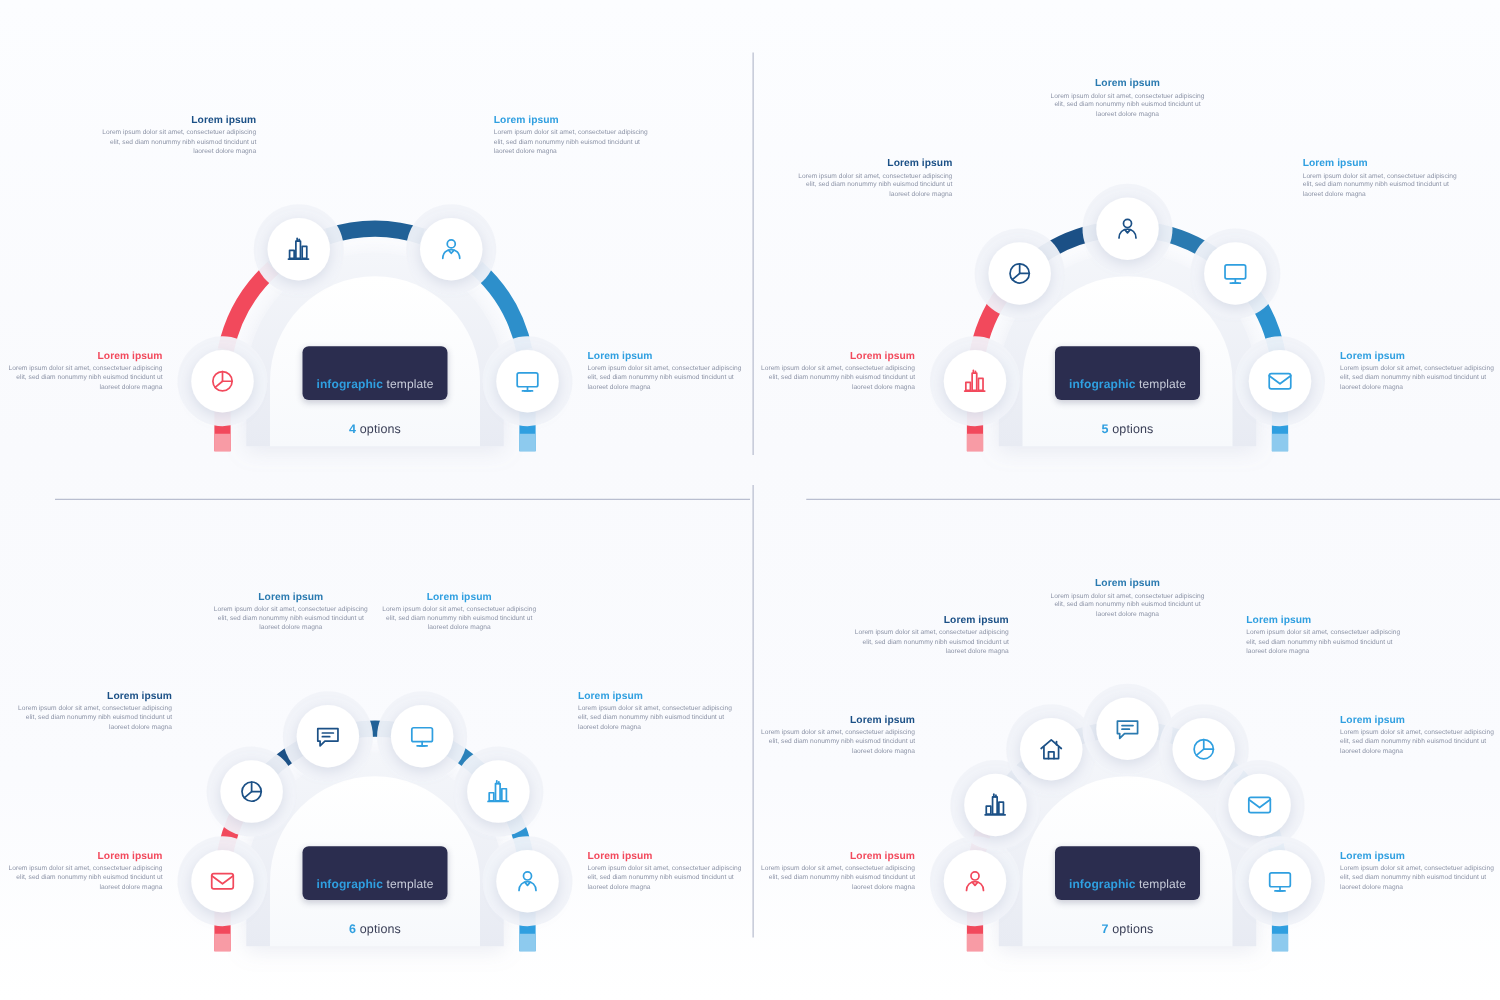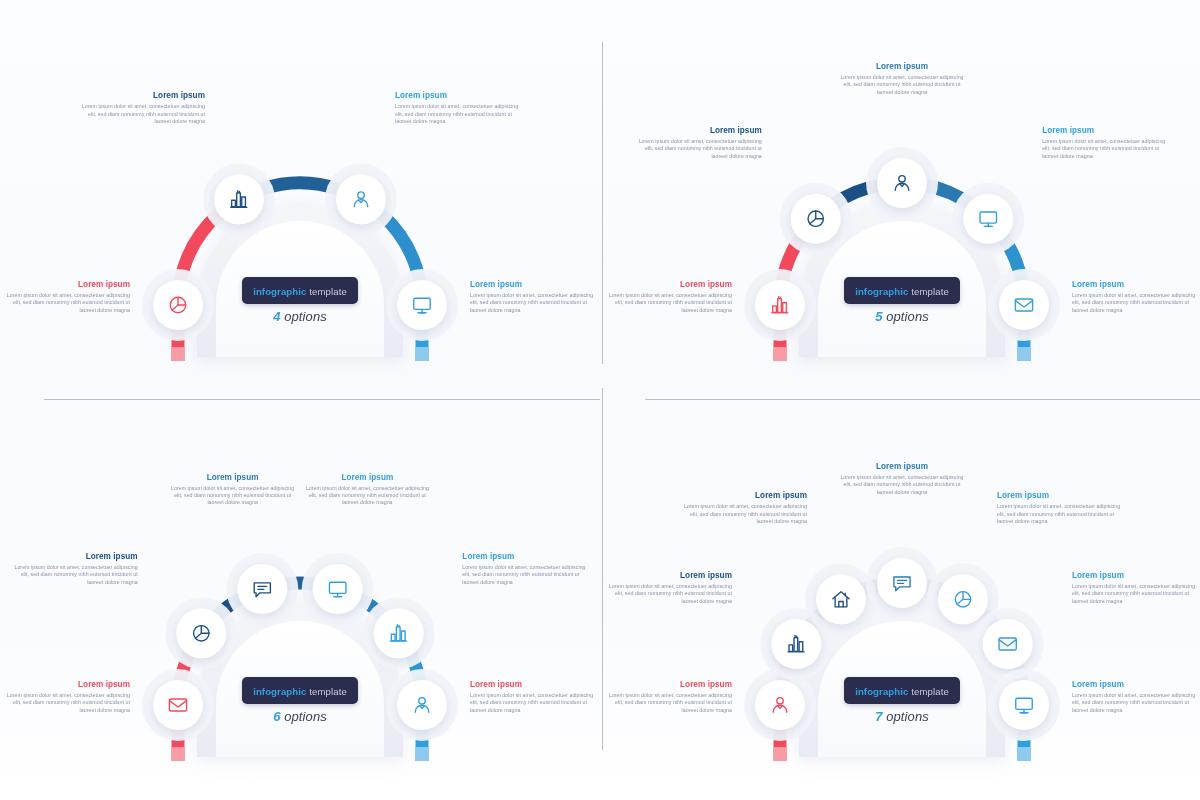--- a/index.html
+++ b/index.html
@@ -78,42 +78,41 @@
   
   .center-label {
     position: absolute;
     text-align: center;
     width: 200px;
   }
   .badge {
     display: inline-block;
     background: #2b2d4f;
     border-radius: 5px;
-    padding: 4px 11px 5px 11px;
+    padding: 20px 11px 5px 11px;
     box-shadow: 0 2px 5px rgba(40,45,80,0.22);
     white-space: nowrap;
   }
   .badge .b1 {
     color: #2f9fe0;
     font-size: 9.6px;
     font-weight: bold;
     letter-spacing: 0.1px;
   }
   .badge .b2 {
     color: #c8ccda;
     font-size: 9.6px;
     font-weight: normal;
     letter-spacing: 0.1px;
   }
   .opts {
-    margin-top: 5px;
-    font-size: 13px;
+    margin-top: 18px;
+    font-size: 10px;
     color: #3a3f57;
     letter-spacing: 0.1px;
-    font-style: italic;
   }
   .opts .num {
     color: #2f9fe0;
     font-weight: bold;
   }
 </style>
 </head>
 <body>
 
 <div id="stage">

